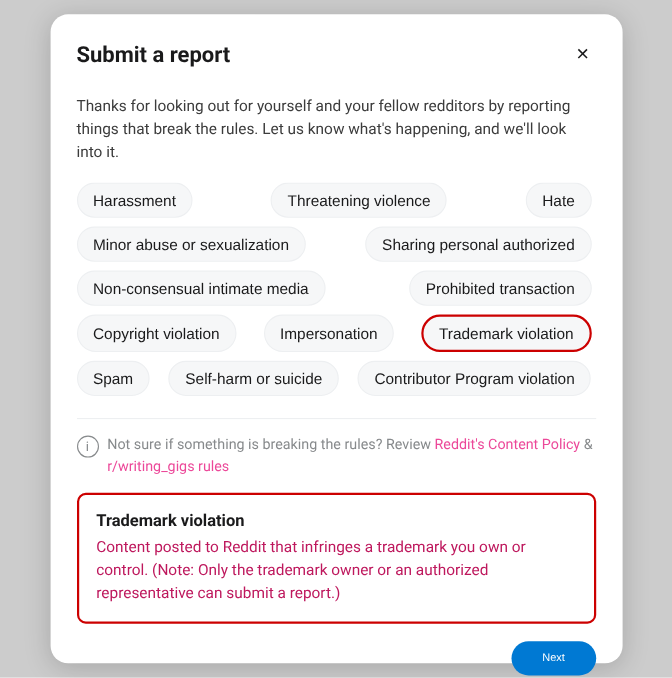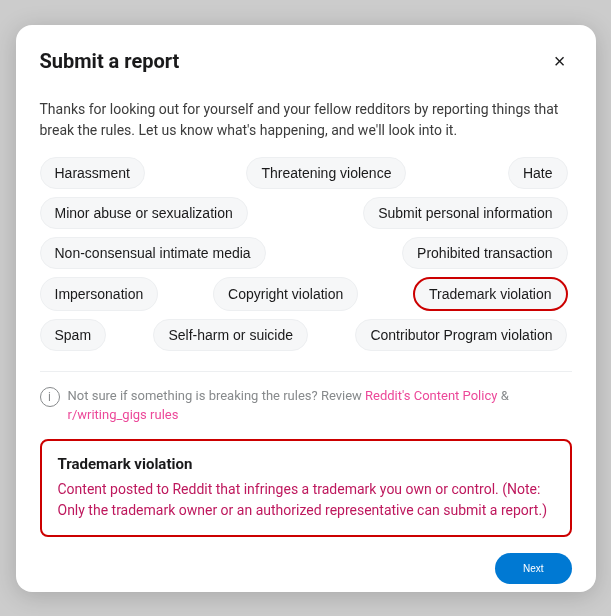--- a/index.html
+++ b/index.html
@@ -7,21 +7,21 @@
       background: #ccc;
       display: flex;
       align-items: center;
       justify-content: center;
       min-height: 616px;
       font-family: -apple-system, BlinkMacSystemFont, 'Segoe UI', Roboto, sans-serif;
     }
     .modal {
       background: #fff;
       border-radius: 16px;
-      width: 580px;
+      width: 520px;
       max-height: 590px;
       padding: 24px 24px 8px 24px;
       position: relative;
       box-shadow: 0 4px 24px rgba(0,0,0,0.18);
       display: flex;
       flex-direction: column;
     }
     .modal-header {
       display: flex;
       align-items: center;
@@ -153,29 +153,29 @@
   <p class="modal-description">Thanks for looking out for yourself and your fellow redditors by reporting things that break the rules. Let us know what's happening, and we'll look into it.</p>
 
   <div class="tags-area">
     <div class="tags-row" id="tags-row-1">
         <button class="tag">Harassment</button>
         <button class="tag">Threatening violence</button>
         <button class="tag">Hate</button>
       </div>
     <div class="tags-row" id="tags-row-2">
         <button class="tag">Minor abuse or sexualization</button>
-        <button class="tag">Submit personal information</button>
+        <button class="tag">Sharing personal authorized</button>
       </div>
     <div class="tags-row" id="tags-row-3">
         <button class="tag">Non-consensual intimate media</button>
         <button class="tag">Prohibited transaction</button>
       </div>
     <div class="tags-row" id="tags-row-4">
+        <button class="tag">Copyright violation</button>
         <button class="tag">Impersonation</button>
-        <button class="tag">Copyright violation</button>
         <button class="tag selected">Trademark violation</button>
       </div>
     <div class="tags-row" id="tags-row-5">
         <button class="tag">Spam</button>
         <button class="tag">Self-harm or suicide</button>
         <button class="tag">Contributor Program violation</button>
       </div>
   </div>
 
   <hr class="divider">

